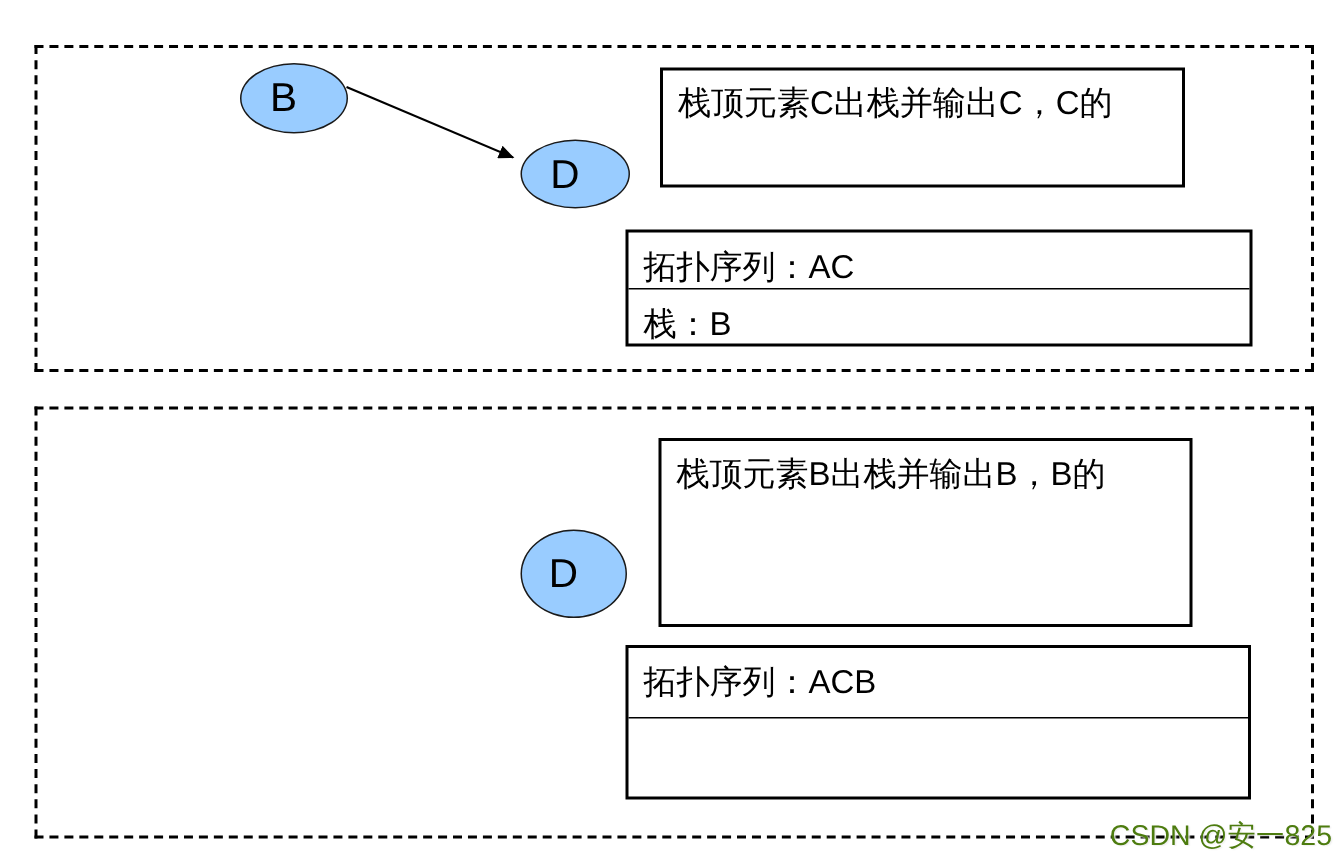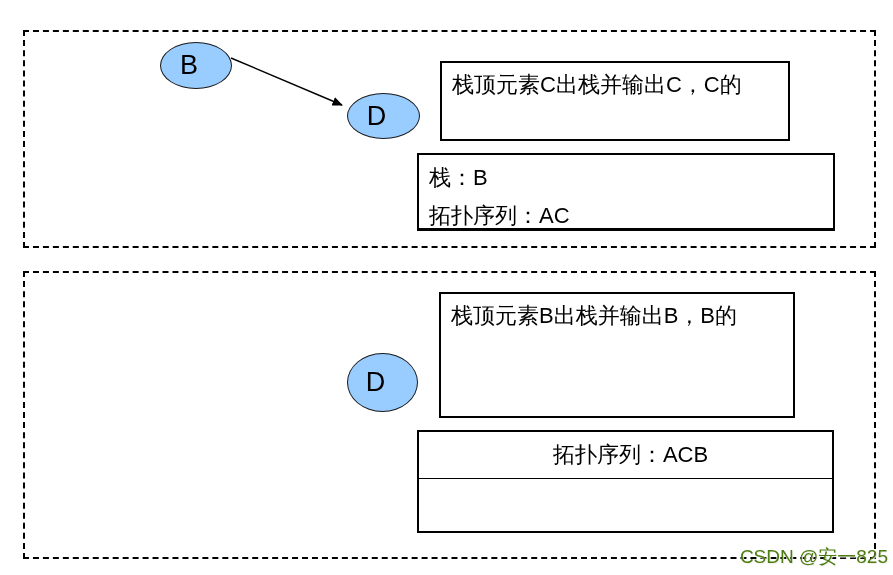--- a/index.html
+++ b/index.html
@@ -33,47 +33,47 @@
   .tablebox{
     position:absolute;background:#fff;border:2px solid #000;box-sizing:border-box;
     font-size:22px;
   }
   #table1{left:415px;top:151px;width:418px;height:78px;}
   #table2{left:415px;top:428px;width:417px;height:103px;}
   .trow{box-sizing:border-box;padding:8px 0 0 10px;white-space:nowrap;}
   .trow.divided{border-bottom:1.5px solid #000;}
   #table1 .trow.divided{height:38px;}
   #table1 .trow:last-child{height:36px;}
-  #table2 .trow.divided{height:69px;text-align:center;}
+  #table2 .trow.divided{height:69px;}
   #table2 .trow:last-child{height:47px;}
   #edge-svg{position:absolute;left:0;top:0;width:893px;height:575px;pointer-events:none;}
   #watermark{
     position:absolute;right:5px;top:544px;z-index:5;
     font-size:19px;color:#4d7c0f;text-shadow:1px 1px 1px #efefef;
     white-space:nowrap;
   }
 </style>
 </head>
 <body>
 
 <div id="stage">
 
   <div class="panel" id="panel1">
     <div class="node" id="node-b" style="left:135px;top:10px;">
       <span>B</span>
     </div>
     <div class="node" id="node-d1" style="left:322px;top:61px;">
       <span>D</span>
     </div>
-    <div class="notebox" id="note1" style="left:415px;top:13px;margin-top:16px;">
+    <div class="notebox" id="note1" style="left:415px;top:13px;">
       <div>栈顶元素C出栈并输出C，C的</div>
     </div>
     <div class="tablebox" id="table1" style="left:392px;top:121px;">
+      <div class="trow divided">拓扑序列：AC</div>
       <div class="trow">栈：B</div>
-      <div class="trow divided">拓扑序列：AC</div>
     </div>
   </div>
 
   <div class="panel" id="panel2">
     <div class="node" id="node-d2" style="left:322px;top:80px;">
       <span>D</span>
     </div>
     <div class="notebox" id="note2" style="left:414px;top:19px;">
       <div>栈顶元素B出栈并输出B，B的</div>
     </div>

